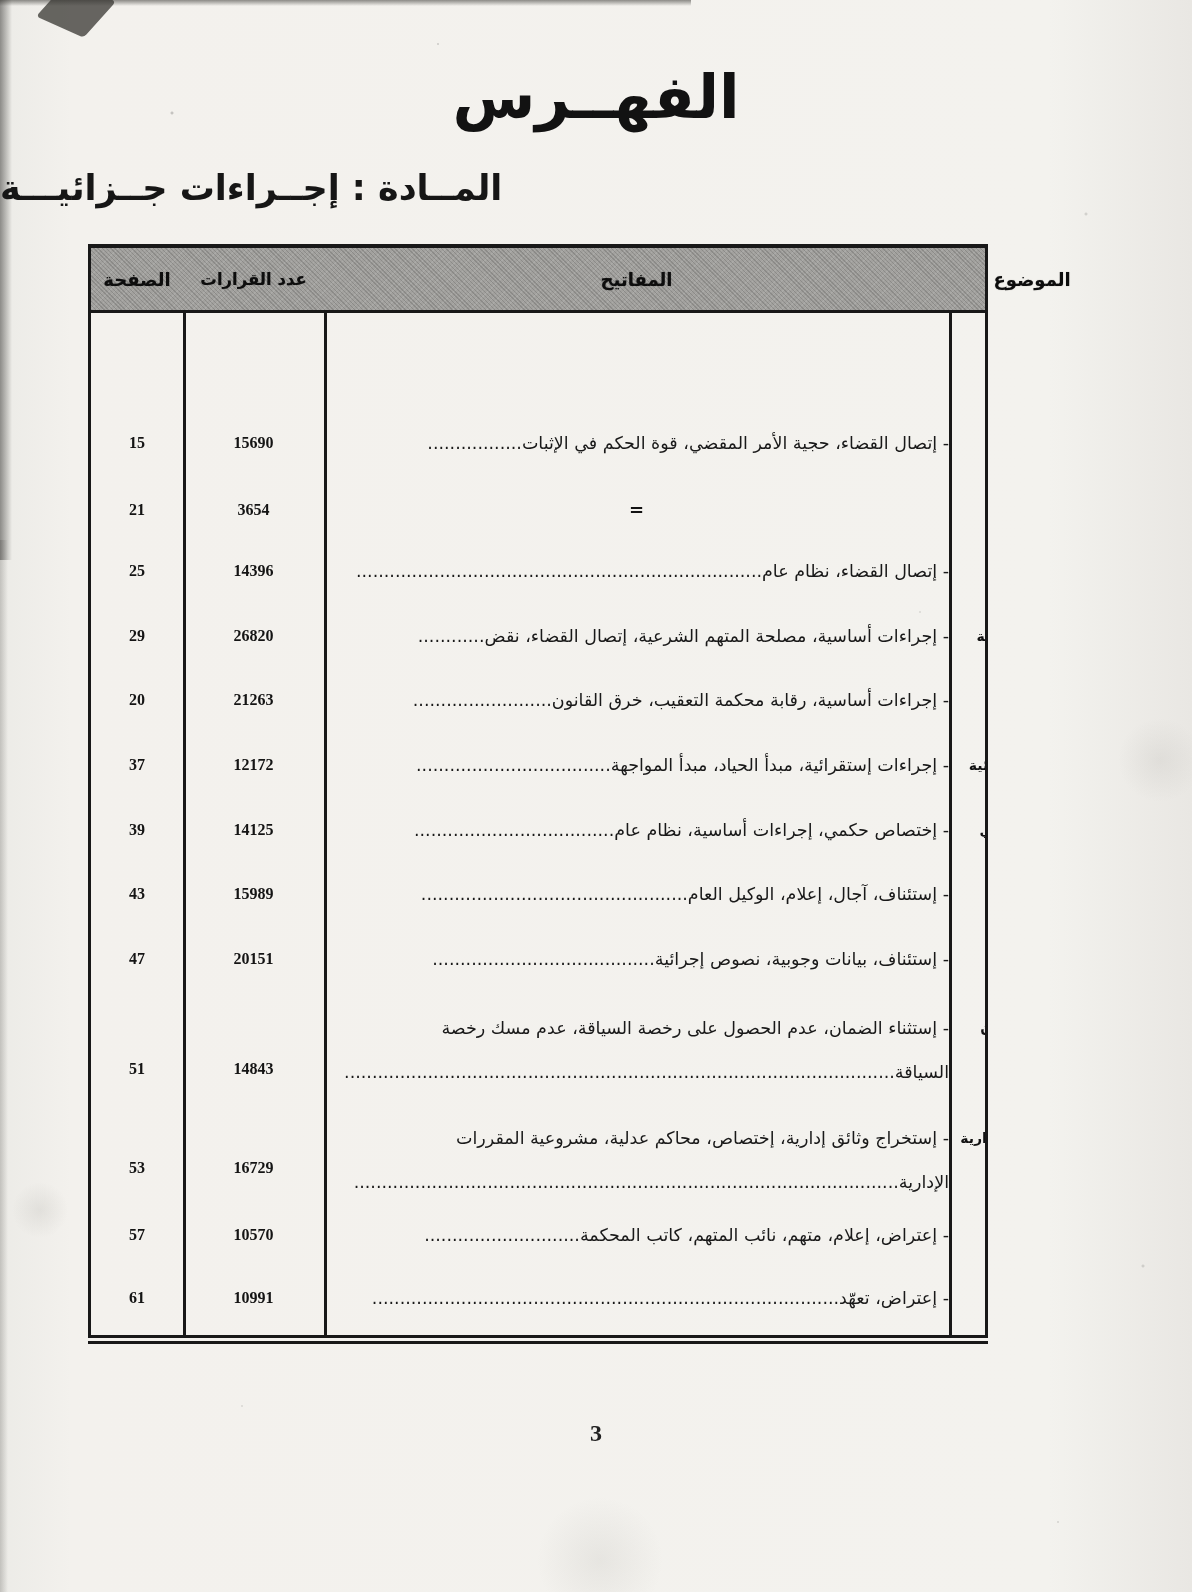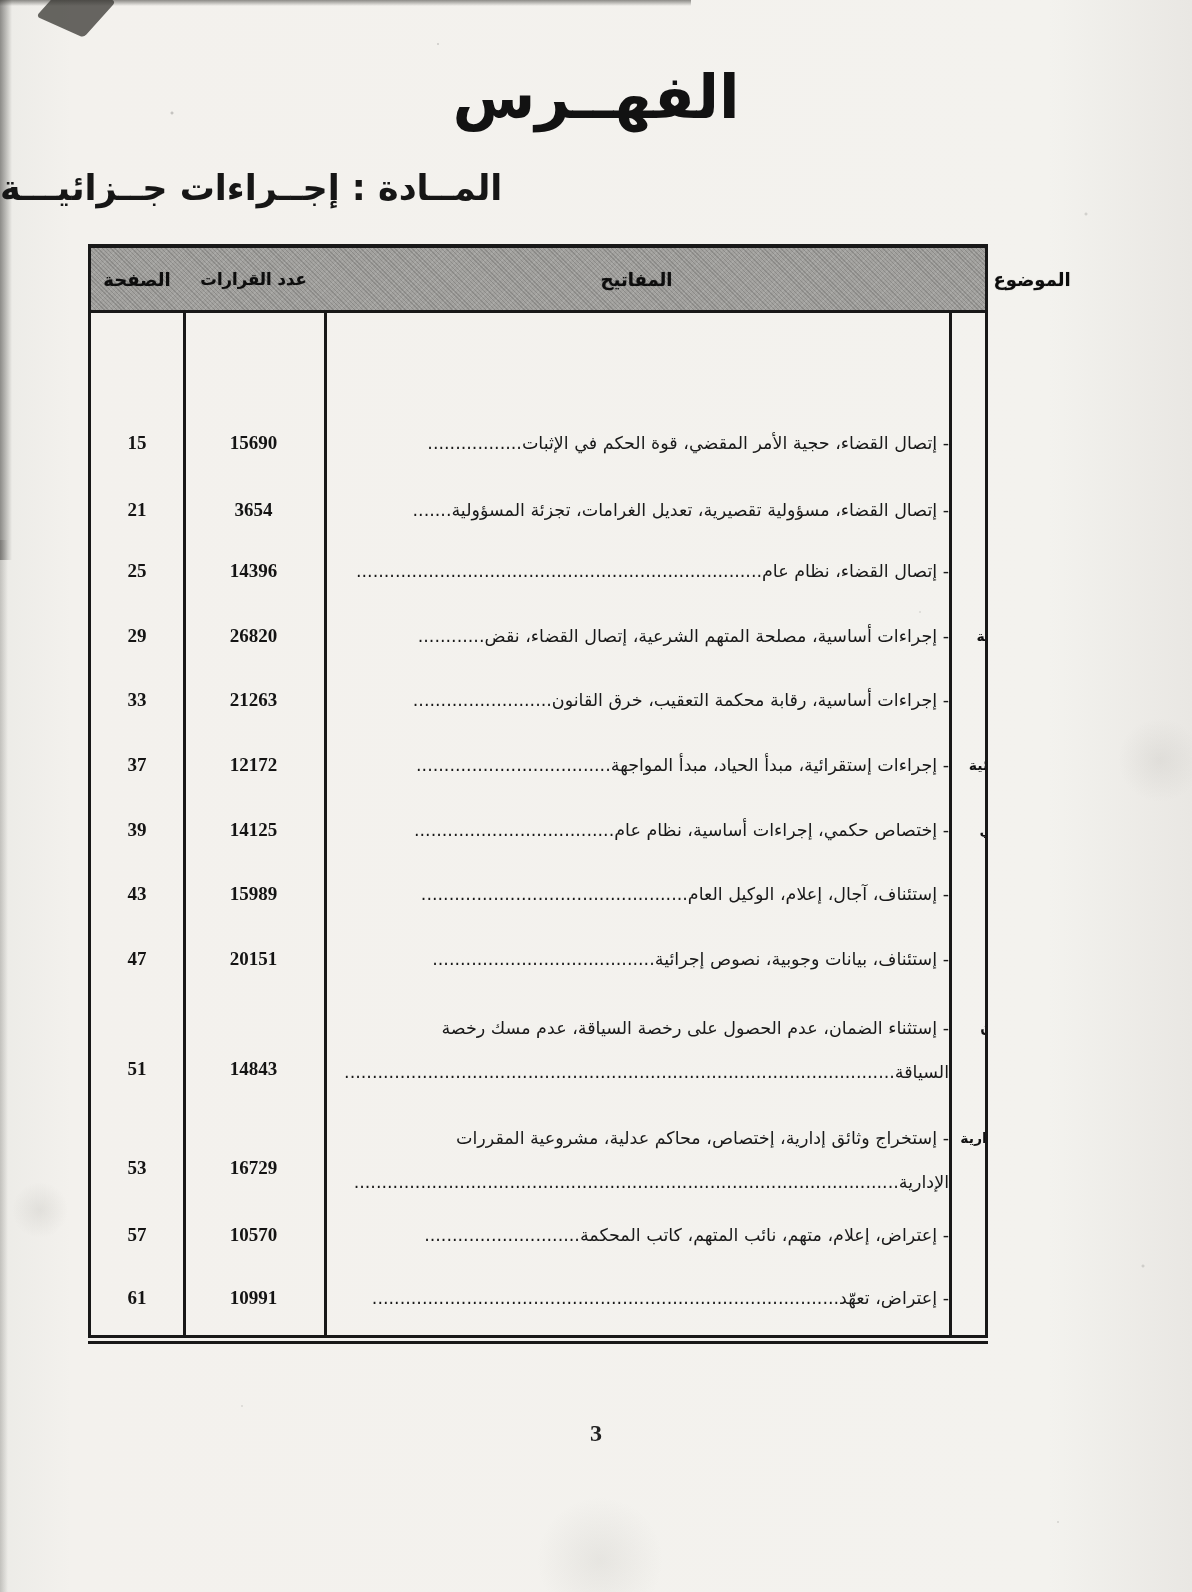--- a/index.html
+++ b/index.html
@@ -76,21 +76,21 @@
   }
   .th.small{font-size:16.5px;}
   .tbody{position:absolute;left:0;right:0;top:65px;bottom:0;overflow:hidden;}
   .trow{
     position:absolute;left:0;width:100%;
     display:grid;grid-template-columns:92px 141px 625px 166px;
     line-height:32px;
   }
   .c-page,.c-dec{
     text-align:center;font-family:"Liberation Serif","DejaVu Serif",serif;
-    font-weight:bold;font-size:19px;color:#141414;
+    font-weight:bold;font-size:16px;color:#141414;
   }
   .c-keys{padding:0 0;direction:rtl;}
   .keys-line{
     white-space:nowrap;overflow:hidden;direction:rtl;
     font-size:17.5px;color:#191919;
   }
   .c-subj{
     text-align:center;direction:rtl;font-weight:bold;font-size:14px;color:#121212;
   }
   .trow.two{line-height:44px;}
@@ -148,23 +148,20 @@
         <div class="c-dec">15690</div>
         <div class="c-keys">
             <div class="keys-line">- إتصال القضاء، حجية الأمر المقضي، قوة الحكم في الإثبات.................</div>
           </div>
         <div class="c-subj">إتصال القضاء</div>
       </div>
 
       <div class="trow r2">
         <div class="c-page">21</div>
         <div class="c-dec">3654</div>
-        <div class="c-keys">
-            <div class="keys-line">- إتصال القضاء، مسؤولية تقصيرية، تعديل الغرامات، تجزئة المسؤولية.......</div>
-          </div>
         <div class="c-subj eq">=</div>
       </div>
 
       <div class="trow r3">
         <div class="c-page">25</div>
         <div class="c-dec">14396</div>
         <div class="c-keys">
             <div class="keys-line">- إتصال القضاء، نظام عام.........................................................................</div>
           </div>
         <div class="c-subj eq">=</div>
@@ -173,21 +170,21 @@
       <div class="trow r4">
         <div class="c-page">29</div>
         <div class="c-dec">26820</div>
         <div class="c-keys">
             <div class="keys-line">- إجراءات أساسية، مصلحة المتهم الشرعية، إتصال القضاء، نقض............</div>
           </div>
         <div class="c-subj">إجراءات أساسية</div>
       </div>
 
       <div class="trow r5">
-        <div class="c-page">33</div>
+        <div class="c-page">20</div>
         <div class="c-dec">21263</div>
         <div class="c-keys">
             <div class="keys-line">- إجراءات أساسية، رقابة محكمة التعقيب، خرق القانون.........................</div>
           </div>
         <div class="c-subj eq">=</div>
       </div>
 
       <div class="trow r6">
         <div class="c-page">37</div>
         <div class="c-dec">12172</div>

